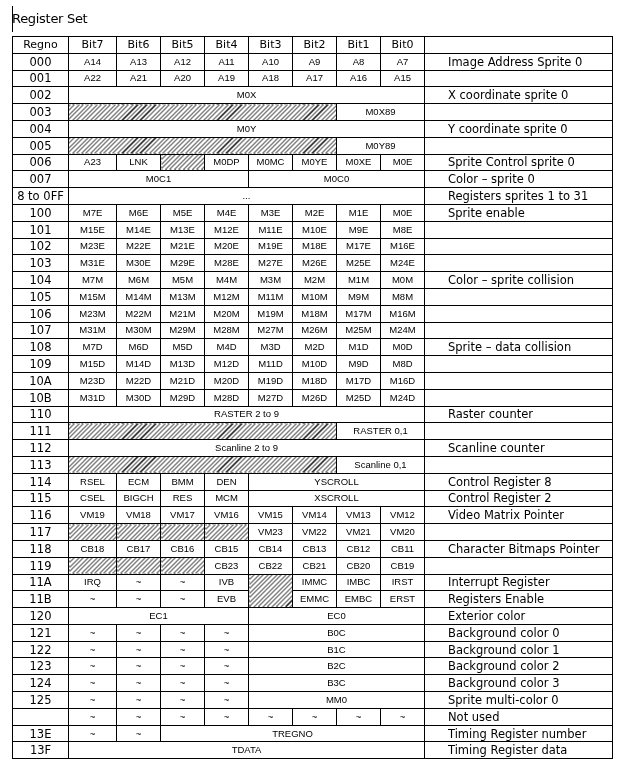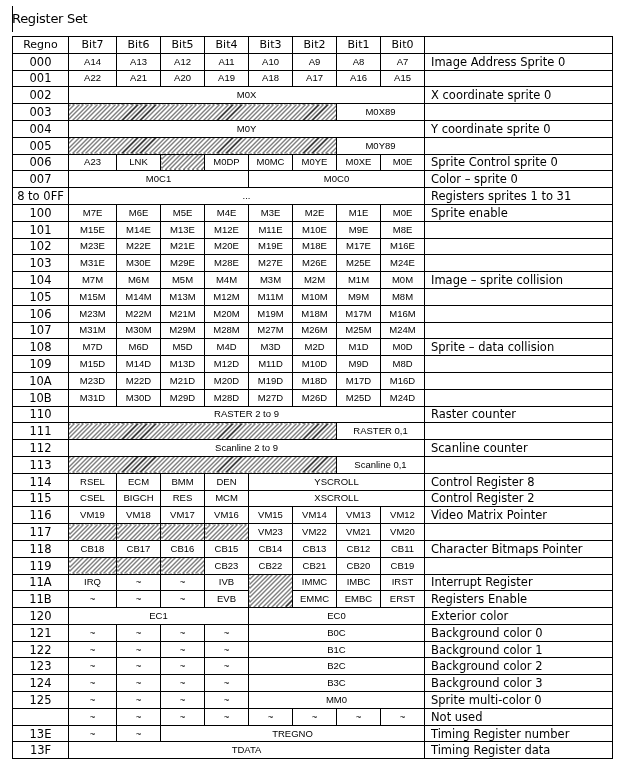--- a/index.html
+++ b/index.html
@@ -8,21 +8,21 @@
   .title { position: absolute; left: 12px; top: 6px; font-size: 13px; line-height: 26px;
            font-family: "DejaVu Sans", sans-serif; font-weight: normal; letter-spacing: -0.3px; }
   .cursor { position: absolute; left: 12px; top: 6px; width: 1px; height: 26px; background: #000; }
   table.reg { position: absolute; left: 12px; top: 36px; border-collapse: collapse;
               table-layout: fixed; width: 600px; }
   table.reg td { border: 1px solid #000; height: 15.8px; padding: 0; text-align: center;
                  font-size: 9.5px; line-height: 14px; white-space: nowrap; overflow: hidden;
                  vertical-align: middle; }
   table.reg td.regno { font-size: 11.5px; font-family: "DejaVu Sans", sans-serif; margin-left: 36px; }
   table.reg tr.hdr td { font-size: 11px; font-family: "DejaVu Sans", sans-serif; }
-  table.reg td.desc { text-align: left; padding-left: 6px; font-size: 11.5px;
+  table.reg td.desc { text-align: left; padding-left: 23px; font-size: 11.5px;
                       font-family: "DejaVu Sans", sans-serif; }
   table.reg td.hatch {
     background-image: repeating-linear-gradient(135deg, #000 0px, #000 0.8px, #fff 0.8px, #fff 3.2px);
   }
   col.c-regno { width: 56px; }
   col.c-bit7 { width: 48px; }
   col.c-bit { width: 44px; }
   col.c-desc { width: 188px; }
 </style>
 </head>
@@ -177,21 +177,21 @@
       <tr>
         <td class="regno">104</td>
         <td>M7M</td>
         <td>M6M</td>
         <td>M5M</td>
         <td>M4M</td>
         <td>M3M</td>
         <td>M2M</td>
         <td>M1M</td>
         <td>M0M</td>
-        <td class="desc">Image – sprite collision</td>
+        <td class="desc">Color – sprite collision</td>
       </tr>
       <tr>
         <td class="regno">105</td>
         <td>M15M</td>
         <td>M14M</td>
         <td>M13M</td>
         <td>M12M</td>
         <td>M11M</td>
         <td>M10M</td>
         <td>M9M</td>

